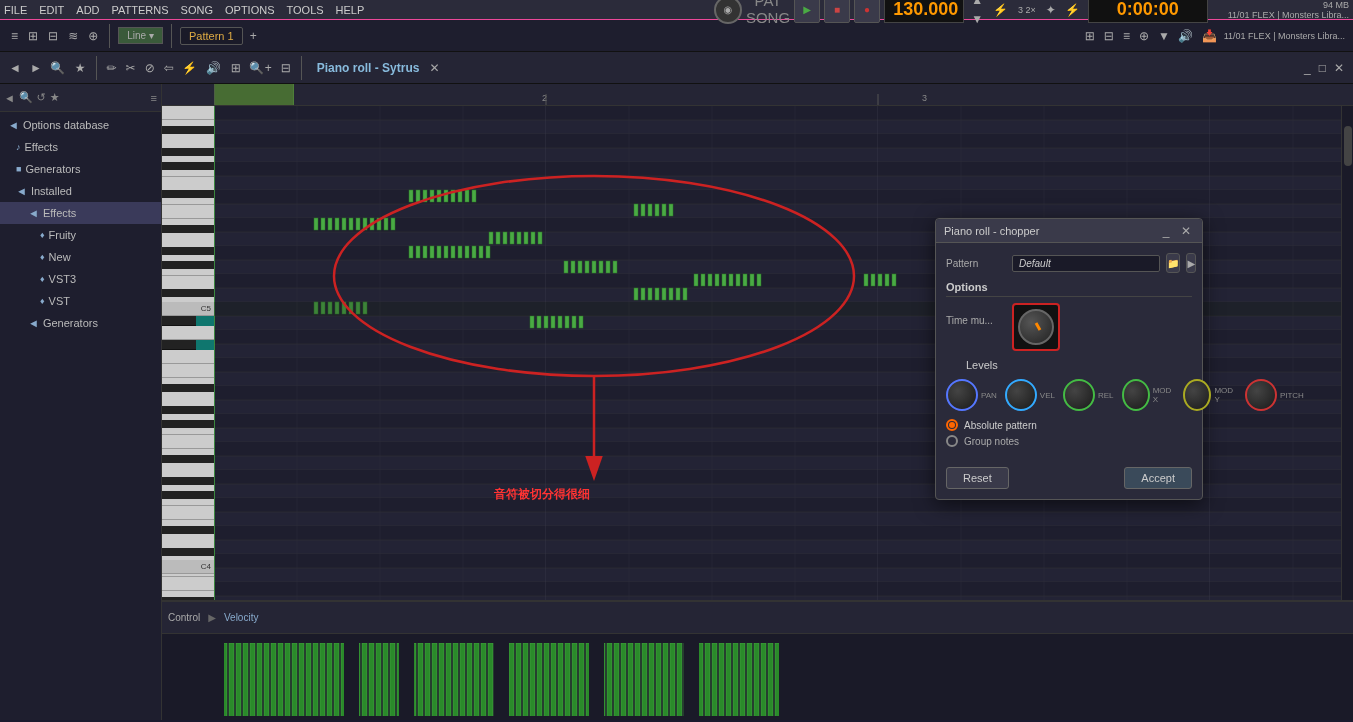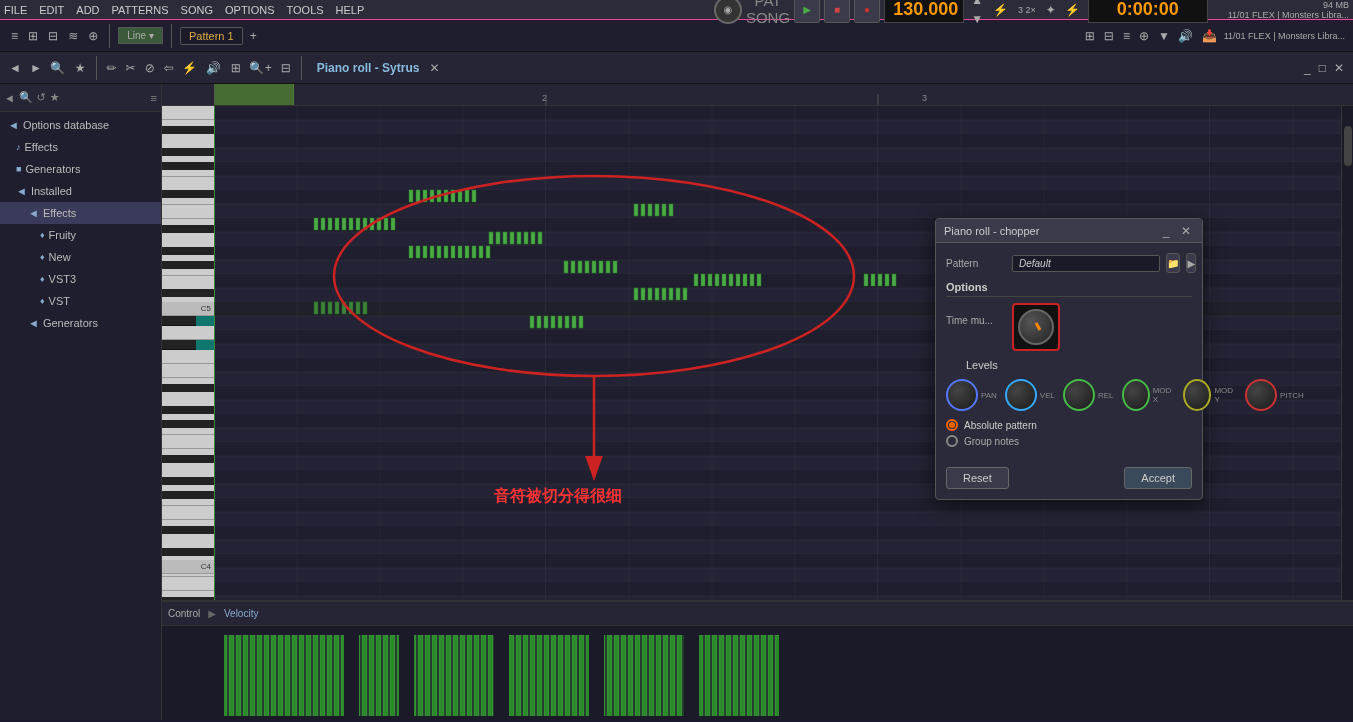--- a/index.html
+++ b/index.html
@@ -172,21 +172,21 @@
 
     
     .velocity-area {
       height: 120px;
       background: #1a1a28;
       border-top: 2px solid #333;
       display: flex;
       flex-direction: column;
     }
     .velocity-header {
-      height: 24px;
+      height: 32px;
       background: #252535;
       display: flex;
       align-items: center;
       padding: 0 6px;
       gap: 8px;
       font-size: 10px;
       color: #aaa;
       border-bottom: 1px solid #333;
     }
     .velocity-content {
@@ -328,21 +328,21 @@
       font-size: 11px;
     }
     .dialog-buttons {
       display: flex;
       justify-content: space-between;
       margin-top: 20px;
     }
     .annotation-text {
       position: absolute;
       color: #ff3333;
-      font-size: 16px;
+      font-size: 12px;
       font-weight: bold;
       pointer-events: none;
     }
 
     .tb-icon {
       color: #aaa;
       font-size: 12px;
       cursor: pointer;
       padding: 2px 3px;
     }

